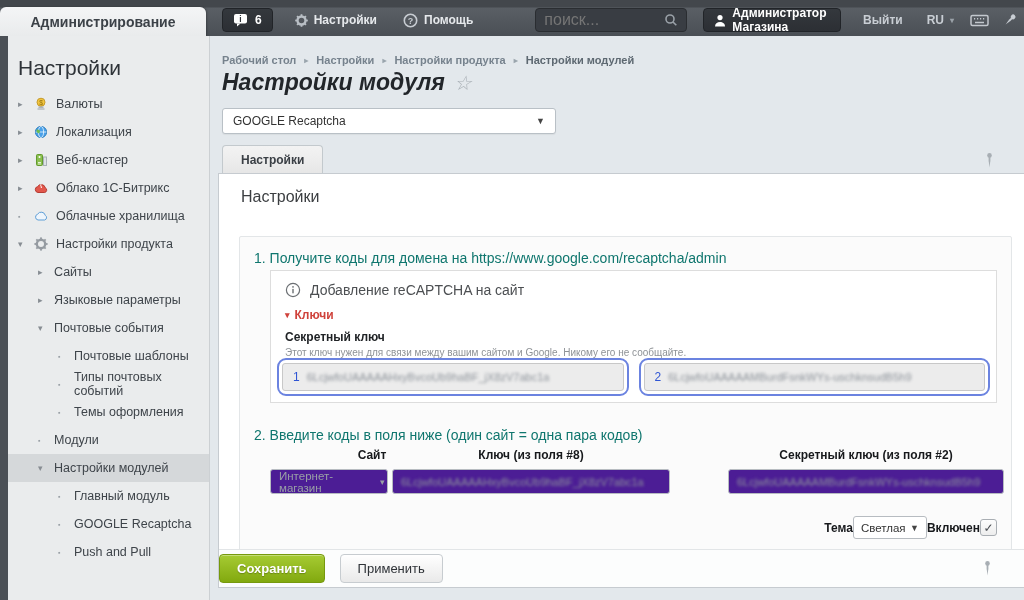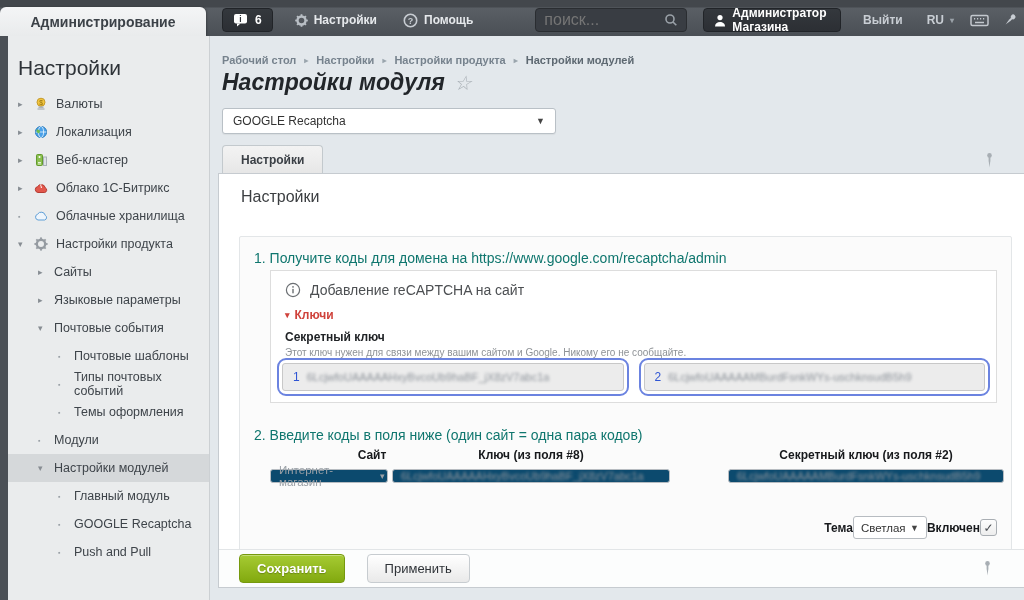--- a/index.html
+++ b/index.html
@@ -78,39 +78,39 @@
   .gcol .gl { font-size:12px; font-weight:bold; color:#202326; }
   .gcol .gd { font-size:10px; color:#8e9296; margin-top:3px; white-space:nowrap; }
   .keyfields { position:absolute; left:6px; right:6px; bottom:6px; display:flex; gap:10px; }
   .keywrap { flex:1; border:2px solid #6b83e0; border-radius:9px; padding:3px; background:#fff; }
   .keyfield { background:#ececec; border:1px solid #c8c8c8; border-radius:3px; height:28px;
     display:flex; align-items:center; gap:7px; padding:0 10px; }
   .keynum { color:#2f55d4; font-size:12px; }
   .blurred { color:#8d939a; font-size:11px; filter:blur(1.4px); white-space:nowrap; overflow:hidden; }
 
   .colhead { position:absolute; top:211px; transform:translateX(-50%); font-size:12px; font-weight:bold; color:#17191c; white-space:nowrap; }
-  .f-select, .f-input { position:absolute; top:232px; height:14px; background:#0c4a6e;
+  .f-select, .f-input { position:absolute; top:232px; height:25px; background:#4c1d95;
     border:1px solid #b7bcc1; border-radius:3px; display:flex; align-items:center; padding:0 8px; font-size:11.5px;gap:47px; }
   .f-select { left:30px; width:118px; color:#9aa0a6; cursor:pointer; }
   .f-select .arr { margin-left:auto; font-size:9px; color:#9aa0a6; }
   .f-input { overflow:hidden; }
   .f-input.key1 { left:152px; width:278px; }
   .f-input.key2 { left:488px; width:276px; }
 
   .theme-row { position:absolute; right:14px; top:279px; display:flex; align-items:center; }
   .theme-row .tl { font-size:12px; font-weight:bold; color:#17191c; }
   .t-select { width:74px; height:23px; background:#fff; border:1px solid #b7bcc1; border-radius:3px;
     display:flex; align-items:center; padding:0 7px; font-size:11.5px; color:#333; cursor:pointer; }
   .t-select .arr { margin-left:auto; font-size:9px; color:#444; }
   .cb { width:17px; height:17px; background:linear-gradient(#fdfdfd,#ededed); border:1px solid #a9aeb3;
     border-radius:3px; display:flex; align-items:center; justify-content:center;
     font-size:12px; color:#4a4e53; cursor:pointer; }
 
   .footer { position:absolute; left:0; right:0; bottom:0; height:38px; background:#fcfdfd;
-    border-top:1px solid #e2e5e7; display:flex; align-items:center; padding-left:20px; gap:22px; }
+    border-top:1px solid #e2e5e7; display:flex; align-items:center; gap:15px; }
   .btn { height:29px; border-radius:4px; font-size:13px; padding:0 17px; cursor:pointer;
     font-family:"Liberation Sans",sans-serif; }
   .btn-save { background:linear-gradient(#a6cb33,#82a90f); border:1px solid #76990d; color:#fff;
     font-weight:bold; text-shadow:0 1px 1px rgba(0,0,0,.25); box-shadow:inset 0 1px 0 rgba(255,255,255,.35); }
   .btn-apply { background:linear-gradient(#ffffff,#e9e9e9); border:1px solid #c7ccd0; color:#2f3338;
     box-shadow:inset 0 1px 0 #fff; }
   .footer-pin { margin-left:auto; margin-right:30px; cursor:pointer; }
 </style>
 </head>
 <body>

